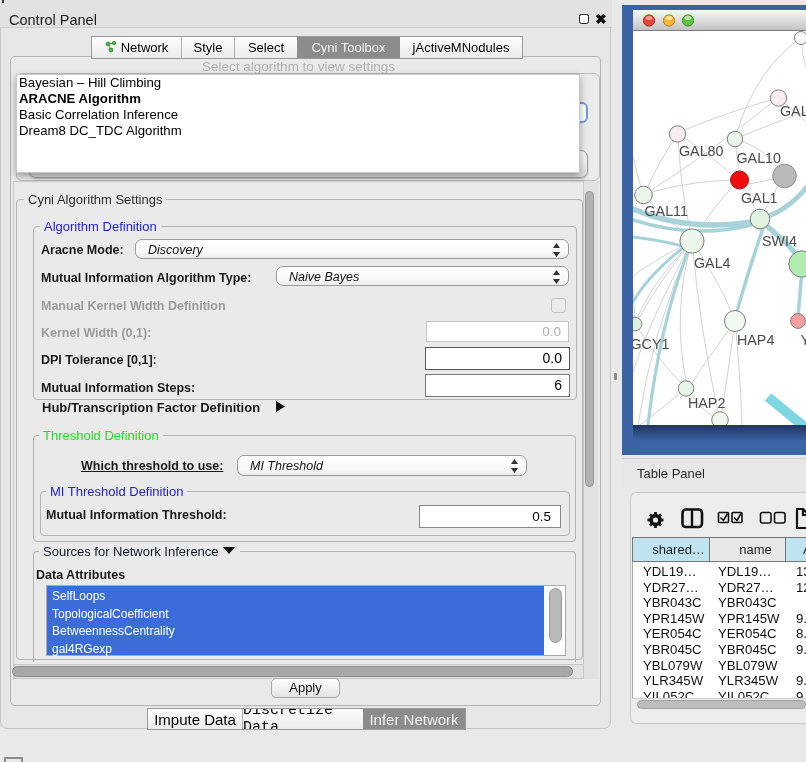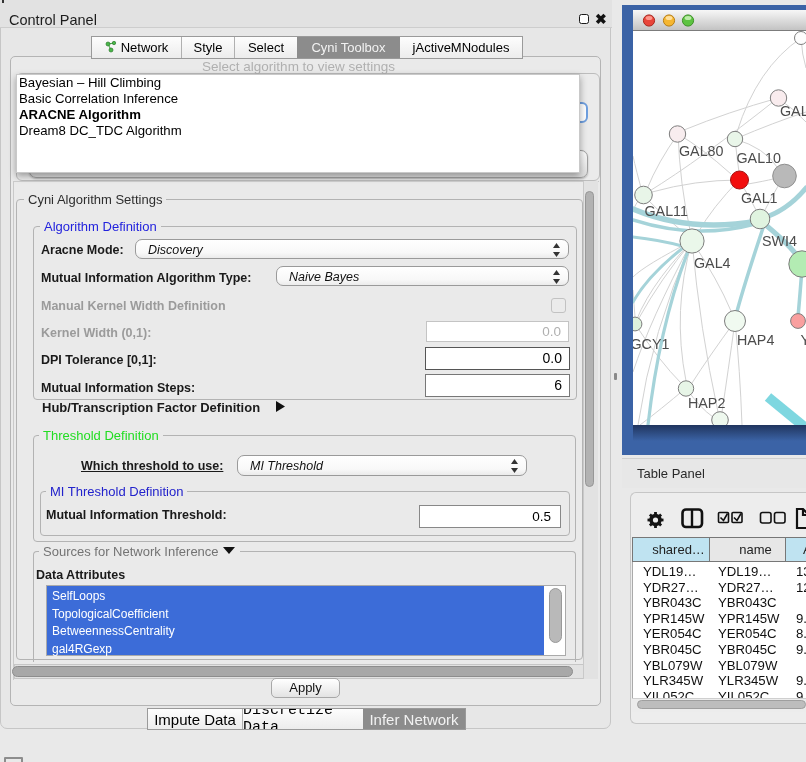--- a/index.html
+++ b/index.html
@@ -46,22 +46,22 @@
 <div class="abs" style="left:16px;top:73px;width:584px;height:108px;background:#ebebeb;border:1px solid #bcbcbc;border-radius:6px;box-sizing:border-box;"></div>
 
 <div class="abs" style="left:552px;top:102px;width:36px;height:21px;background:#fff;border:2.5px solid #6f9fdf;border-radius:6px;box-sizing:border-box;"></div>
 
 <div class="abs" style="left:29px;top:150px;width:559px;height:28px;background:linear-gradient(#fbfbfb,#dcdcdc);border:1px solid #9f9f9f;border-radius:7px;box-sizing:border-box;box-shadow:0 1px 2px rgba(0,0,0,0.25);"></div>
 
 <div class="abs" style="left:17px;top:59px;width:563px;text-align:center;font-size:13.5px;color:#b0b0b0;">Select algorithm to view settings</div>
 
 <div class="abs" style="left:16px;top:74px;width:564px;height:99px;background:#fff;border:1px solid #c9c9c9;box-shadow:0 3px 7px rgba(0,0,0,0.35);box-sizing:border-box;">
  <div style="height:16px;line-height:16.2px;padding-left:2px;font-size:13.2px;">Bayesian – Hill Climbing</div>
+ <div style="height:16px;line-height:16.2px;padding-left:2px;font-size:13.2px;font-weight:bold;">ARACNE Algorithm</div>
  <div style="height:16px;line-height:16.2px;padding-left:2px;font-size:13.2px;">Basic Correlation Inference</div>
- <div style="height:16px;line-height:16.2px;padding-left:2px;font-size:13.2px;font-weight:bold;">ARACNE Algorithm</div>
  <div style="height:16px;line-height:16.2px;padding-left:2px;font-size:13.2px;">Dream8 DC_TDC Algorithm</div>
 </div>
 
 <div class="abs" style="left:13px;top:181px;width:585px;height:498px;border-left:1px solid #c9c9c9;border-top:1px solid #c9c9c9;"></div>
 
 <div class="grp" style="left:16px;top:199px;width:565px;height:459px;"></div>
 <div class="gtitle" style="left:24px;top:193px;color:#2e2e2e;">Cyni Algorithm Settings</div>
 
 <div class="grp" style="left:33px;top:226px;width:542px;height:172px;"></div>
 <div class="gtitle" style="left:40px;top:220px;color:#2222dd;">Algorithm Definition</div>
@@ -113,21 +113,21 @@
     </svg>
   </div>
 
 <div class="grp" style="left:40px;top:491px;width:528px;height:43px;"></div>
 <div class="gtitle" style="left:46px;top:485px;color:#2222cc;">MI Threshold Definition</div>
 
 <div class="lbl" style="left:46px;top:508px;">Mutual Information Threshold:</div>
 <div class="fld" style="left:419px;top:505px;width:142px;height:23px;border:1px solid #888;box-sizing:border-box;color:#000;line-height:21px;padding-right:9px;">0.5</div>
 
 <div class="grp" style="left:33px;top:551px;width:541px;height:110px;border-radius:4px 4px 0 0;border-bottom:none;"></div>
-<div class="gtitle" style="left:39px;top:545px;color:#737373;">Sources for Network Inference <svg width="14" height="9" viewBox="0 0 14 9" style="vertical-align:1px;">
+<div class="gtitle" style="left:39px;top:545px;color:#0f172a;">Sources for Network Inference <svg width="14" height="9" viewBox="0 0 14 9" style="vertical-align:1px;">
       <path d="M1 1 L13 1 L7 8 Z" fill="#111"></path>
     </svg></div>
 
 <div class="lbl" style="left:36px;top:568px;">Data Attributes</div>
 
 <div class="abs" style="left:46px;top:585px;width:520px;height:71px;background:#fff;border:1px solid #aaa;box-sizing:border-box;"></div>
 <div class="abs" style="left:47px;top:586px;width:497px;height:69px;background:#3c6cd8;"></div>
 <div class="abs" style="left:52px;top:588px;font-size:12px;color:#fff;line-height:17.6px;">SelfLoops<br>TopologicalCoefficient<br>BetweennessCentrality<br>gal4RGexp</div>
 <div class="abs" style="left:549px;top:588px;width:13px;height:55px;background:#b9b9b9;border:1px solid #999;border-radius:7px;box-sizing:border-box;"></div>
 

